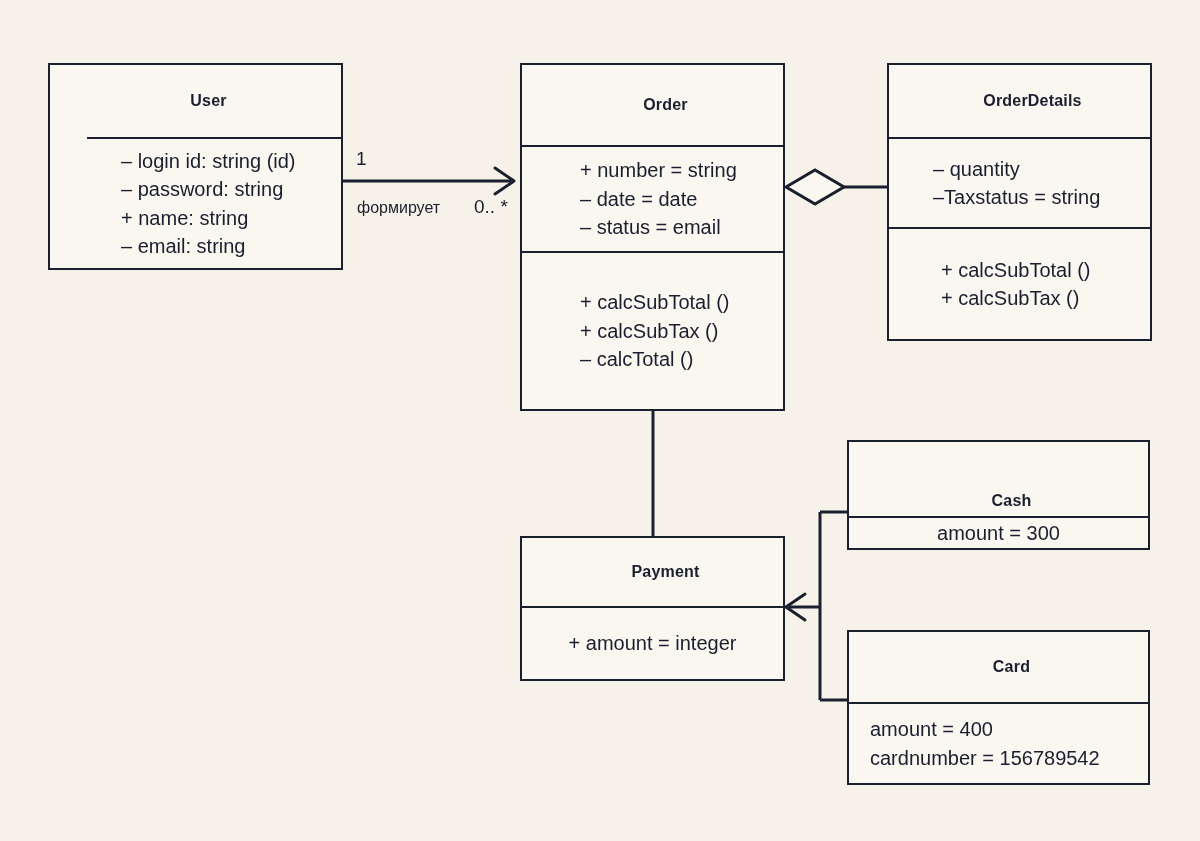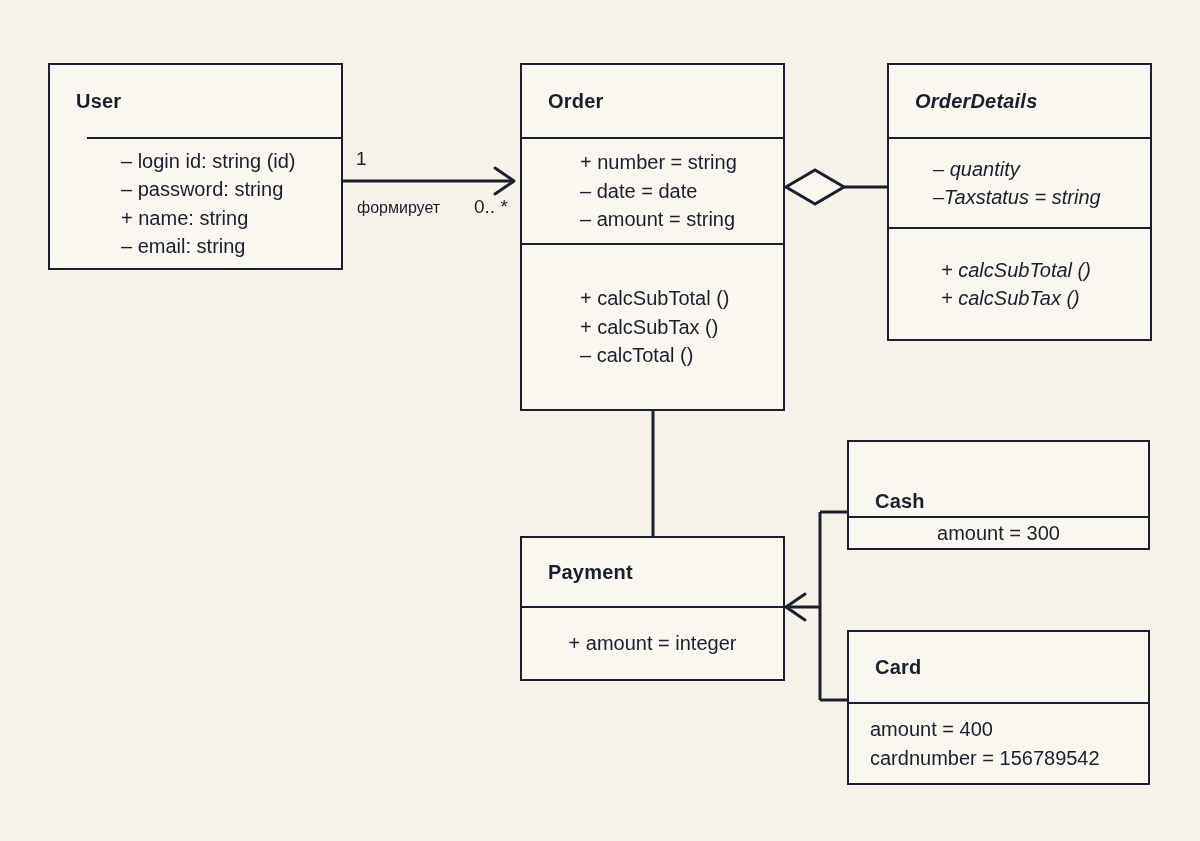--- a/index.html
+++ b/index.html
@@ -31,21 +31,22 @@
   .compartment {
     box-sizing: border-box;
     display: flex;
     flex-direction: column;
     justify-content: center;
   }
   .compartment + .compartment {
     border-top: 2.5px solid #1a1f2e;
   }
   .class-title {
-    font-size: 20px;
+    text-align: center;
+    font-size: 16px;
     font-weight: bold;
     color: #1a1f2e;
     letter-spacing: 0.2px;
     padding-left: 26px;
   }
   .member-list {
     padding: 0 0 0 0;
     display: flex;
     flex-direction: column;
     justify-content: center;
@@ -137,36 +138,36 @@
     </div>
     <div class="compartment member-list members-left" style="flex:1;">
       <div class="member">– login id: string (id)</div>
       <div class="member">– password: string</div>
       <div class="member">+ name: string</div>
       <div class="member">– email: string</div>
     </div>
   </div>
 
   <div class="uml-class" style="left:520px; top:63px; width:265px; height:348px;">
-    <div class="compartment" style="height:72px;">
+    <div class="compartment" style="height:80px;">
       <div class="class-title">Order</div>
     </div>
     <div class="compartment member-list members-indent" style="height:106px;">
       <div class="member">+ number = string</div>
       <div class="member">– date = date</div>
-      <div class="member">– amount = string</div>
+      <div class="member">– status = email</div>
     </div>
     <div class="compartment member-list members-indent" style="flex:1;">
       <div class="member">+ calcSubTotal ()</div>
       <div class="member">+ calcSubTax ()</div>
       <div class="member">– calcTotal ()</div>
     </div>
   </div>
 
-  <div class="uml-class" style="left:887px; top:63px; width:265px; height:278px;font-style:italic;">
+  <div class="uml-class" style="left:887px; top:63px; width:265px; height:278px;">
     <div class="compartment" style="height:72px;">
       <div class="class-title">OrderDetails</div>
     </div>
     <div class="compartment member-list members-od" style="height:90px;">
       <div class="member">– quantity</div>
       <div class="member">–Taxstatus = string</div>
     </div>
     <div class="compartment member-list members-od2" style="flex:1;">
       <div class="member">+ calcSubTotal ()</div>
       <div class="member">+ calcSubTax ()</div>

